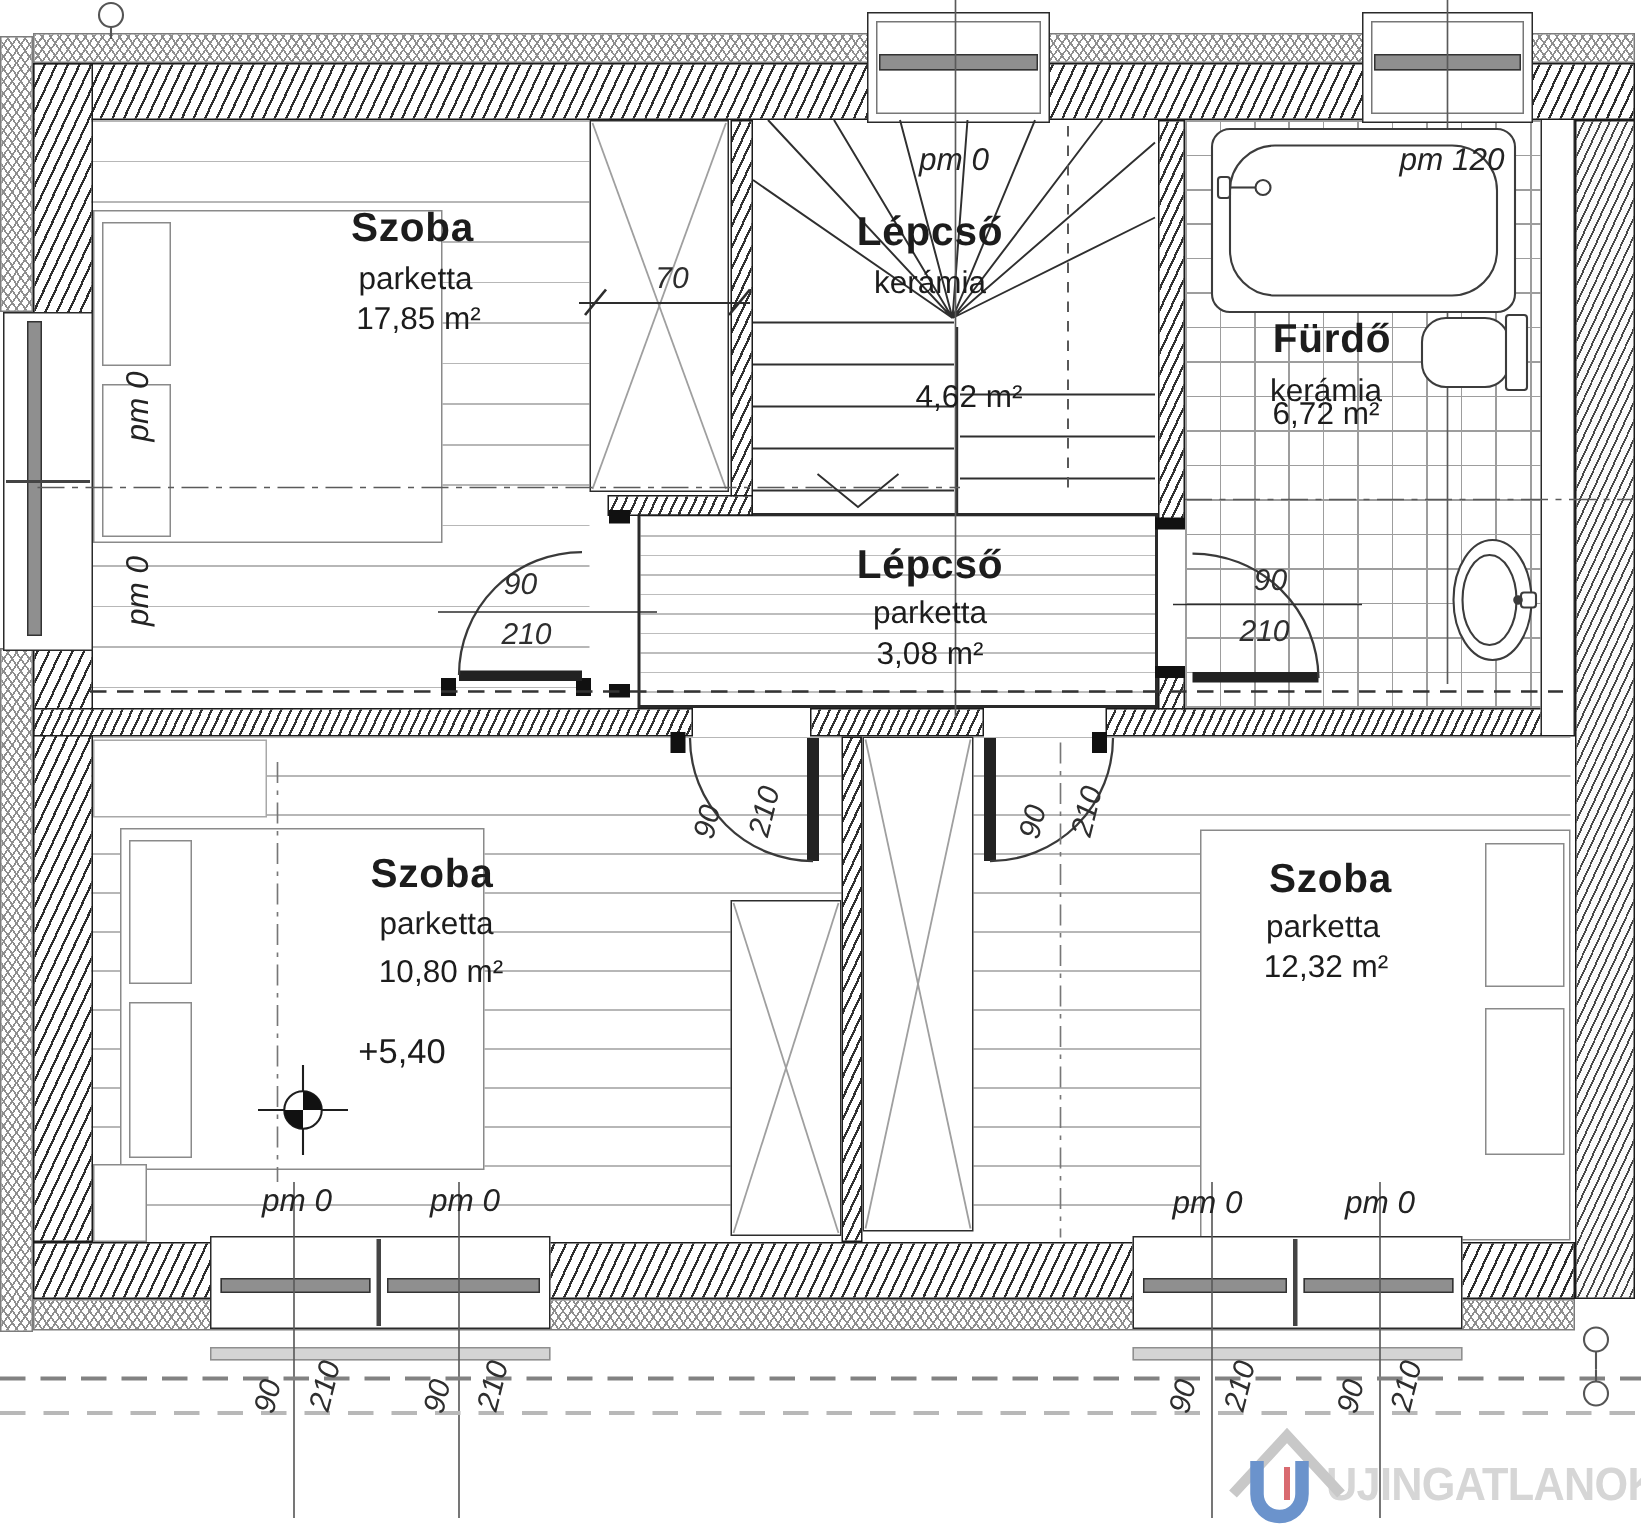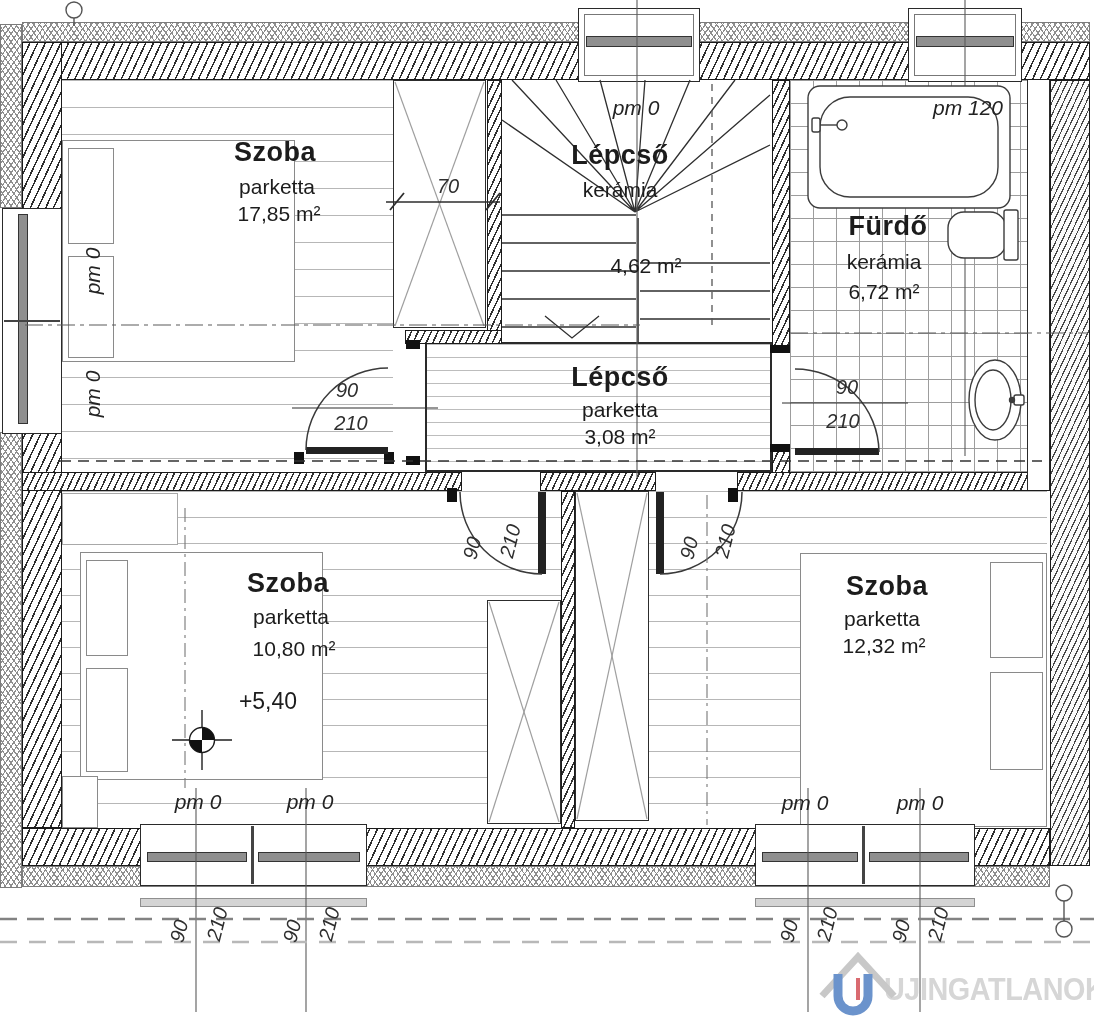--- a/index.html
+++ b/index.html
@@ -240,21 +240,21 @@
   <div class="lbl room-name" style="left:275px;top:152px;">Szoba</div>
   <div class="lbl room-sub" style="left:277px;top:186px;">parketta</div>
   <div class="lbl room-sub" style="left:279px;top:213px;">17,85 m²</div>
 
   <div class="lbl room-name" style="left:620px;top:155px;">Lépcső</div>
   <div class="lbl room-sub" style="left:620px;top:189px;">kerámia</div>
   <div class="lbl room-sub" style="left:646px;top:217px;margin-top:48px;">4,62 m²</div>
 
   <div class="lbl room-name" style="left:888px;top:226px;">Fürdő</div>
   <div class="lbl room-sub" style="left:884px;top:261px;">kerámia</div>
-  <div class="lbl room-sub" style="left:884px;top:291px;">6,72 m²</div>
+  <div class="lbl room-sub" style="left:884px;top:276px;">6,72 m²</div>
 
   <div class="lbl room-name" style="left:620px;top:377px;">Lépcső</div>
   <div class="lbl room-sub" style="left:620px;top:409px;">parketta</div>
   <div class="lbl room-sub" style="left:620px;top:436px;">3,08 m²</div>
 
   <div class="lbl room-name" style="left:288px;top:583px;">Szoba</div>
   <div class="lbl room-sub" style="left:291px;top:616px;">parketta</div>
   <div class="lbl room-sub" style="left:294px;top:648px;">10,80 m²</div>
   <div class="lbl lvl" style="left:268px;top:701px;">+5,40</div>
 

